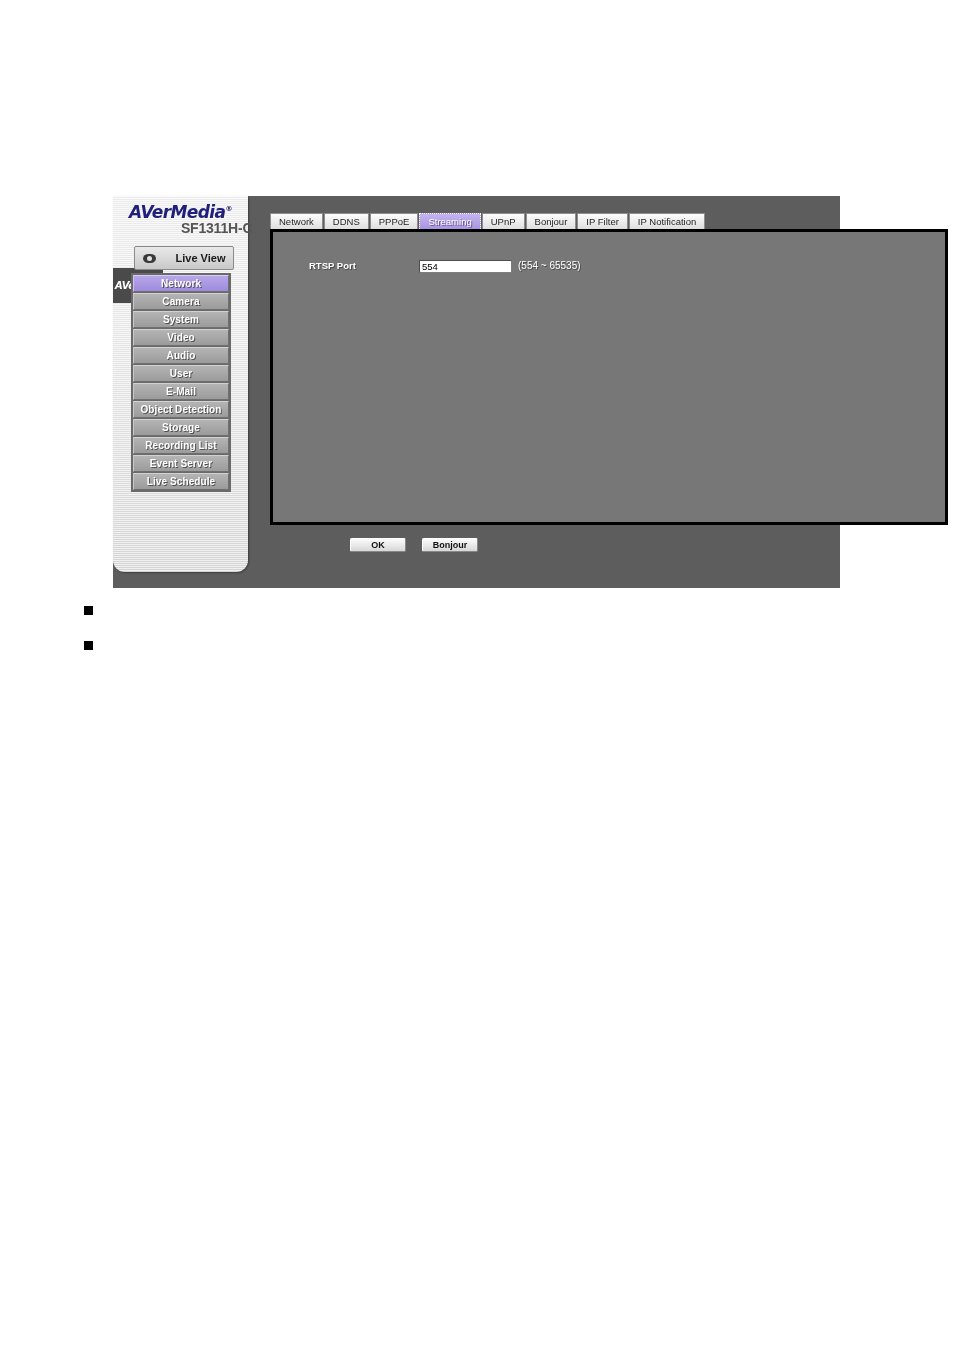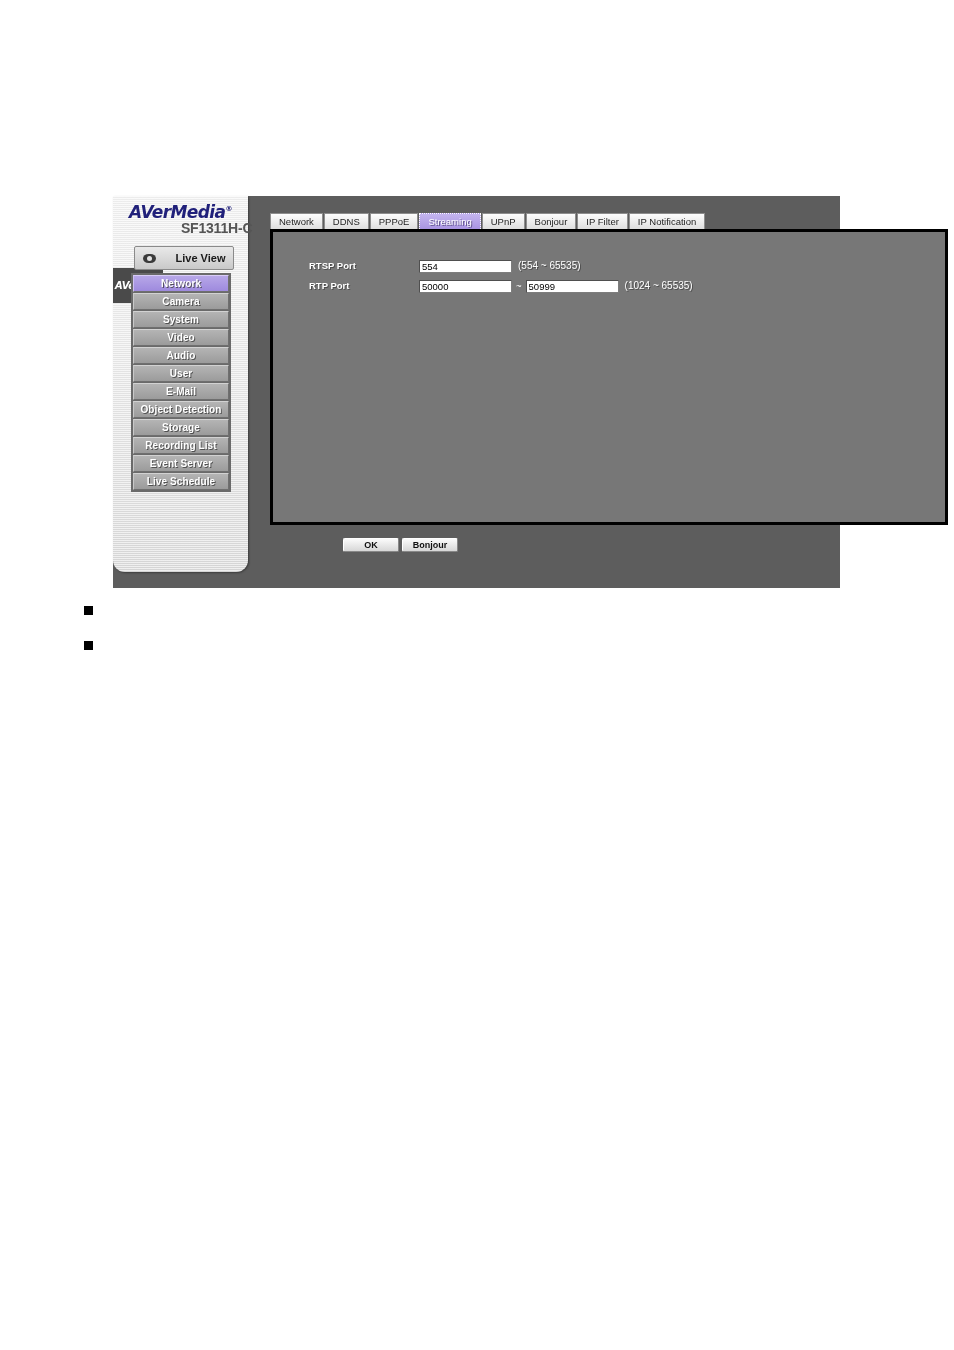--- a/index.html
+++ b/index.html
@@ -284,28 +284,28 @@
     color: #ffffff;
     text-shadow: 1px 1px 0 rgba(60,60,60,0.7);
     margin-left: 6px;
     line-height: 14px;
     white-space: nowrap;
     flex: 0 0 auto;
   }
 
   #action-bar {
     position: absolute;
-    left: 12px;
+    left: 19px;
     top: 338px;
     width: 678px;
     height: 22px;
     display: flex;
     align-items: center;
     justify-content: flex-start;
-    gap: 3px;
+    gap: 16px;
     padding-left: 73px;
     box-sizing: border-box;
   }
   .action-button {
     width: 56px;
     height: 14px;
     background: linear-gradient(to bottom, #fbfbfb, #d7d7d7);
     border: 1px solid #888888;
     border-top-color: #ffffff;
     border-left-color: #ffffff;
@@ -419,27 +419,20 @@
     </div>
 
     <div id="settings-panel">
 
       <div class="form-row" id="row-rtsp">
         <span class="field-label">RTSP Port</span>
         <input class="text-input" type="text" value="554" style="">
         <span class="range-hint">(554 ~ 65535)</span>
       </div>
 
-      <div class="form-row" id="row-rtp">
-        <span class="field-label">RTP Port</span>
-        <input class="text-input" type="text" value="50000" style="">
-        <span class="range-sep">~</span>
-        <input class="text-input" type="text" value="50999" style="">
-        <span class="range-hint">(1024 ~ 65535)</span>
-      </div>
 
     </div>
 
     <div id="action-bar">
       <button class="action-button">OK</button>
       <button class="action-button">Bonjour</button>
     </div>
 
   </div>
 </div>

